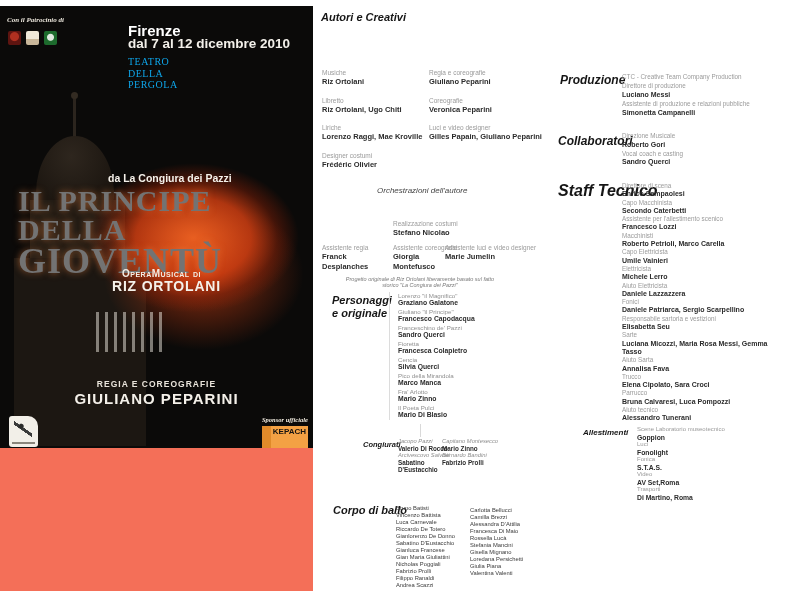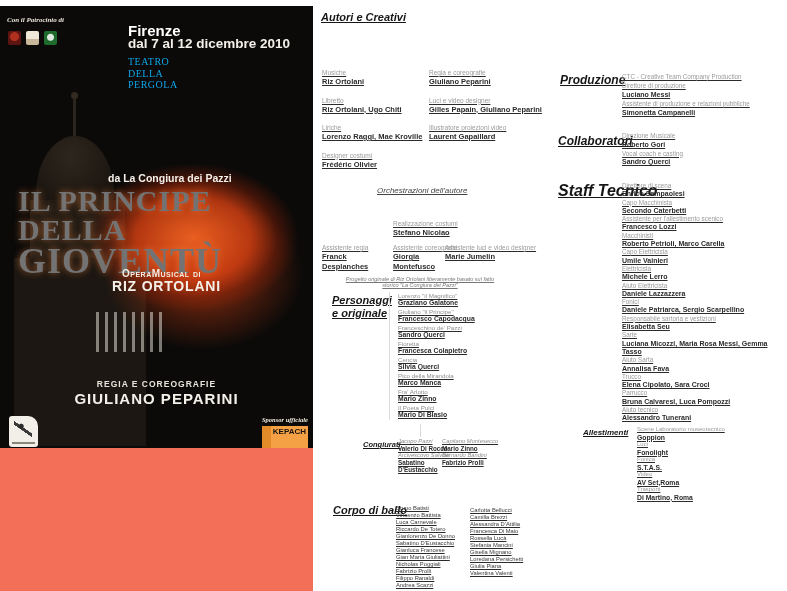--- a/index.html
+++ b/index.html
@@ -1,18 +1,18 @@
 <!DOCTYPE html>
 <html><head>
 <meta charset="utf-8">
 <style>
   html,body{margin:0;padding:0;background:#ffffff;}
   .page{position:relative;width:787px;height:591px;background:#ffffff;overflow:hidden;
         font-family:"Liberation Sans",sans-serif;color:#2b2b2b;}
-  .abs{position:absolute;text-decoration:underline;}
+  .abs{position:absolute;}
 
   
   .poster{position:absolute;left:0;top:6px;width:313px;height:585px;background:#0b0a09;overflow:hidden;}
   .salmon{position:absolute;left:0;top:442px;width:313px;height:143px;background:#f46f58;}
   .patronage{position:absolute;left:7px;top:10px;font-family:"Liberation Serif",serif;
              font-style:italic;font-weight:bold;font-size:7px;color:#e9e4da;}
   .logos{position:absolute;left:8px;top:25px;display:flex;gap:5px;}
   .crest{width:13px;height:14px;border-radius:2px;}
   .crest1{background:radial-gradient(circle at 50% 40%, #b03020 0 4px, #5e1410 5px);}
   .crest2{background:linear-gradient(180deg,#efe8d8 55%,#c9b79a 55%);}
@@ -160,26 +160,26 @@
       <div class="nm">Frédéric Olivier</div>
     </div>
   </div>
 
   <div class="abs" style="left:429px;top:69px;width:125px;">
     <div class="credit">
       <div class="role">Regia e coreografie</div>
       <div class="nm">Giuliano Peparini</div>
     </div>
     <div class="credit">
+      <div class="role">Coreografie</div>
+      <div class="nm">Veronica Peparini</div>
+    </div>
+    <div class="credit">
       <div class="role">Luci e video designer</div>
       <div class="nm">Gilles Papain, Giuliano Peparini</div>
-    </div>
-    <div class="credit">
-      <div class="role">Illustratore proiezioni video</div>
-      <div class="nm">Laurent Gapaillard</div>
     </div>
   </div>
 
   <div class="abs ital" style="left:377px;top:186px;font-size:8px;color:#444;">Orchestrazioni dell'autore</div>
 
   <div class="abs" style="left:393px;top:220px;">
     <div class="role">Realizzazione costumi</div>
     <div class="nm">Stefano Nicolao</div>
   </div>
 

